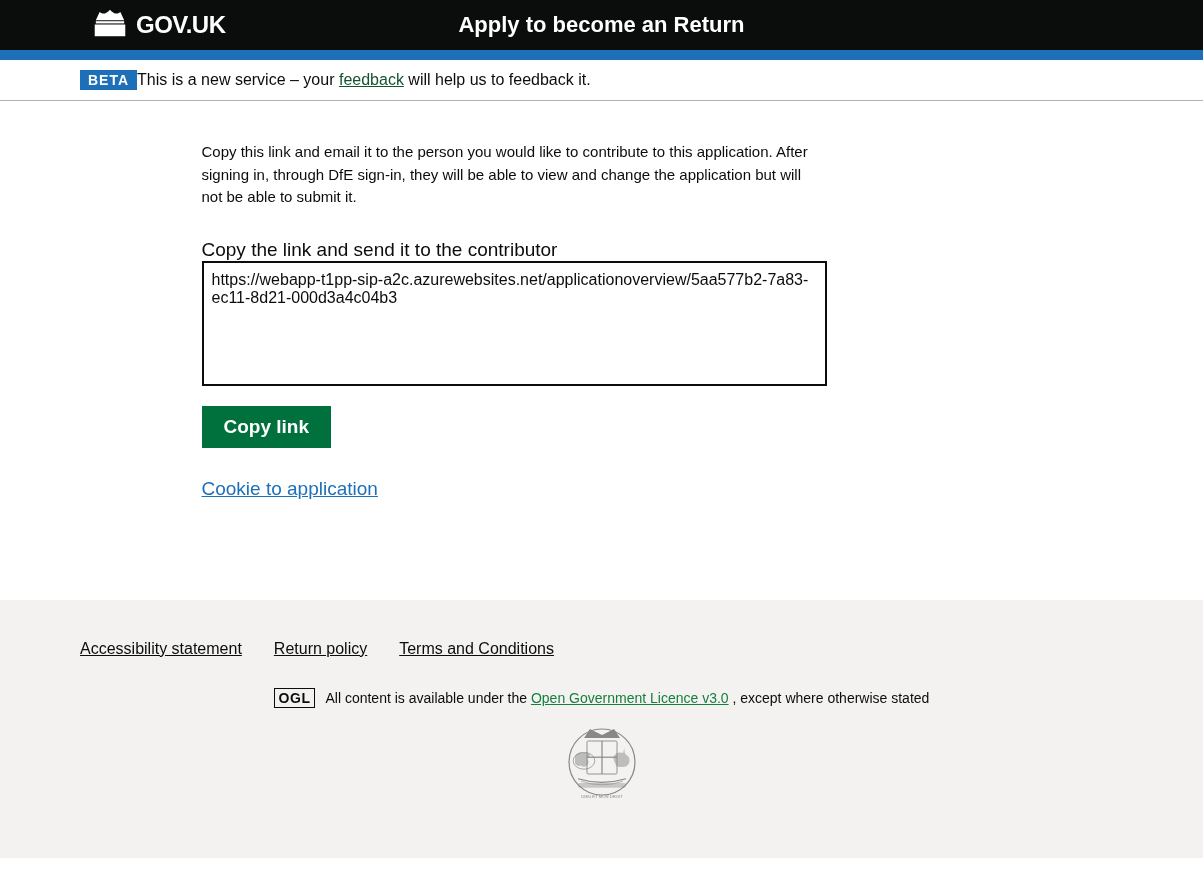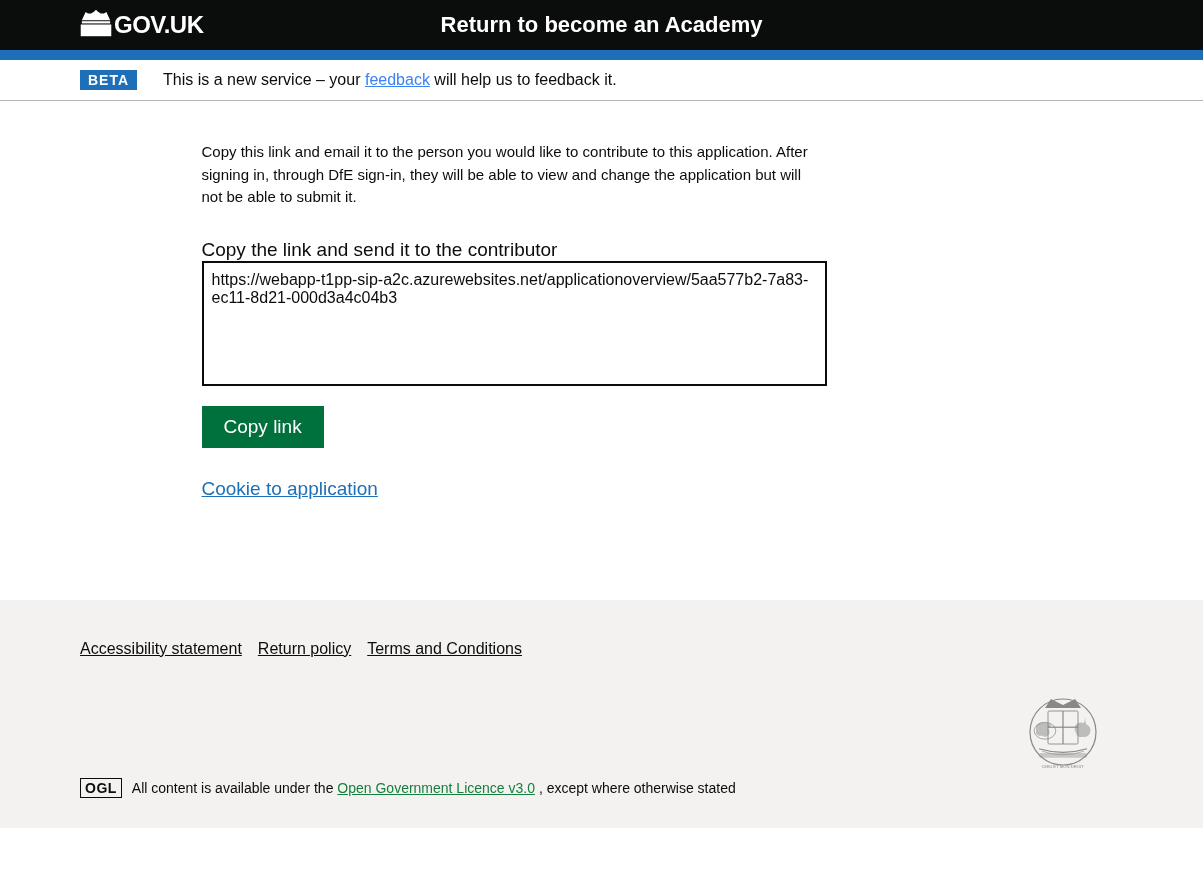--- a/index.html
+++ b/index.html
@@ -22,23 +22,24 @@
       padding: 10px 0;
       display: flex;
       align-items: center;
       justify-content: center;
       position: relative;
       min-height: 50px;
     }
 
     .header-logo {
       position: absolute;
-      left: 78px;
-      display: flex;
-      align-items: center;
+      left: 92px;
+      display: flex;
+      align-items: center;
+      gap: 8px;
       text-decoration: none;
     }
 
     .govuk-text {
       color: #ffffff;
       font-size: 24px;
       font-weight: 700;
       letter-spacing: -0.5px;
     }
 
@@ -53,39 +54,39 @@
       background-color: #1d70b8;
       height: 10px;
     }
 
     
     .beta-banner {
       border-bottom: 1px solid #b1b4b6;
       padding: 10px 80px;
       display: flex;
       align-items: center;
-      gap: 26px;
+      gap: 0;
     }
 
     .beta-tag {
       background-color: #1d70b8;
       color: #ffffff;
       font-size: 14px;
       font-weight: 700;
       padding: 2px 8px;
       letter-spacing: 1px;
     }
 
     .beta-text {
       font-size: 16px;
       color: #0b0c0c;
     }
 
     .beta-text a {
-      color: #3b82f6;
+      color: #14532d;
       text-decoration: underline;
     }
 
     
     .main-content {
       max-width: 960px;
       margin: 0 auto;
       padding: 40px 80px 60px 80px;
     }
 
@@ -123,21 +124,21 @@
       display: block;
     }
 
     .copy-btn {
       margin-top: 20px;
       background-color: #00703c;
       color: #ffffff;
       border: 2px solid transparent;
       padding: 8px 20px;
       font-size: 19px;
-      font-weight: 400;
+      font-weight: 700;
       cursor: pointer;
       text-decoration: none;
       display: inline-block;
     }
 
     .return-link {
       display: block;
       margin-top: 30px;
       color: #1d70b8;
       font-size: 19px;
@@ -146,35 +147,36 @@
 
     
     .footer {
       background-color: #f3f2f1;
       padding: 40px 80px 30px 80px;
       margin-top: 40px;
     }
 
     .footer-links {
       display: flex;
-      gap: 16px;
+      gap: 32px;
       margin-bottom: 20px;
       flex-wrap: wrap;
     }
 
     .footer-links a {
       color: #0b0c0c;
       font-size: 16px;
       text-decoration: underline;
     }
 
     .footer-bottom {
       display: flex;
-      align-items: flex-end;
+      align-items: center;
       justify-content: space-between;
+      flex-direction: column;
     }
 
     .footer-bottom-left {
       display: flex;
       align-items: center;
       gap: 10px;
       margin-top: 10px;
     }
 
     .ogl-logo {
@@ -223,21 +225,21 @@
 
     <span class="crown-icon">
       <svg width="36" height="32" viewBox="0 0 132 97" fill="white" xmlns="http://www.w3.org/2000/svg">
         <path d="M66 0C66 0 54 14 44 14C34 14 28 8 28 8L14 38H118L104 8C104 8 98 14 88 14C78 14 66 0 66 0Z"></path>
         <rect x="14" y="42" width="104" height="8"></rect>
         <rect x="10" y="54" width="112" height="43"></rect>
       </svg>
     </span>
     <span class="govuk-text">GOV.UK</span>
   </a>
-  <h1 class="header-title">Return to become an Academy</h1>
+  <h1 class="header-title">Apply to become an Return</h1>
 </header>
 
 <div class="blue-bar"></div>
 
 <div class="beta-banner">
   <span class="beta-tag">BETA</span>
   <span class="beta-text">
     <span>This is a new service – your</span>
     <a href="#">feedback</a>
     <span>will help us to feedback it.</span>

